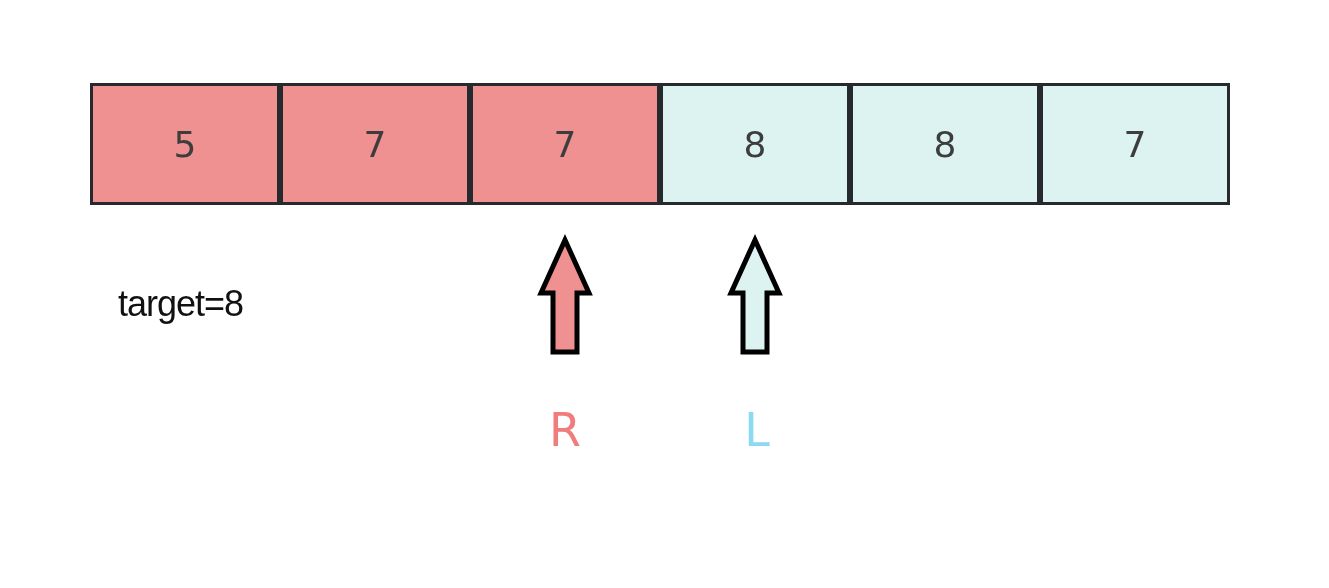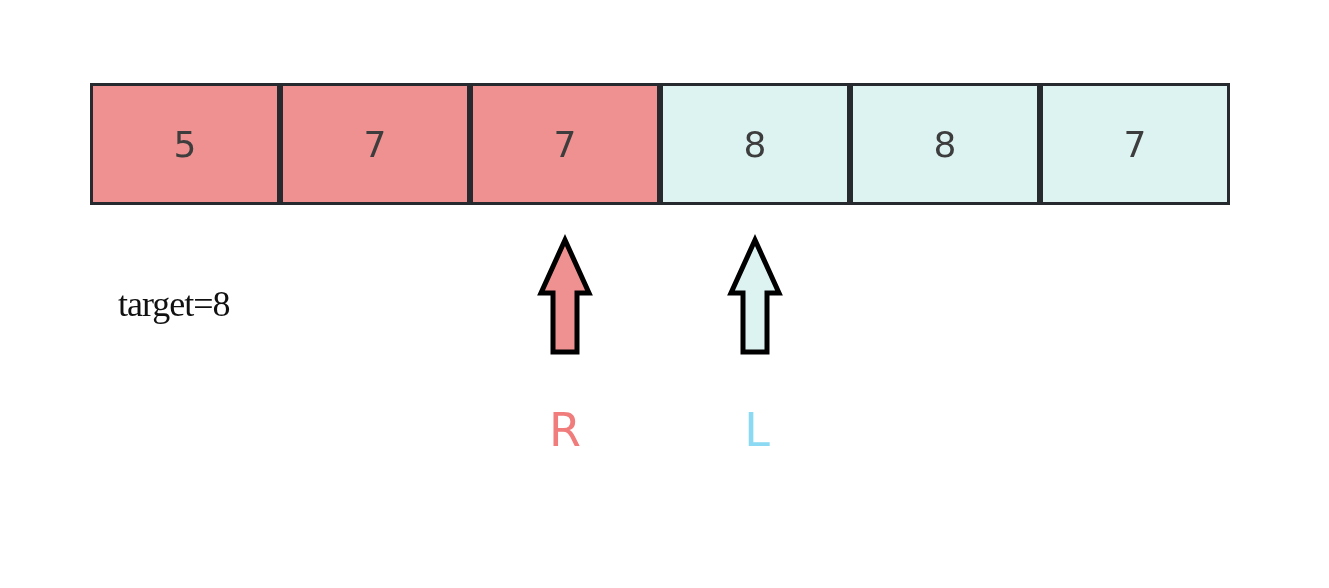--- a/index.html
+++ b/index.html
@@ -35,21 +35,21 @@
     font-family: "DejaVu Sans", sans-serif;
   }
   .cell.red  { background: #f09191; }
   .cell.cyan { background: #ddf3f2; }
 
   
   .target-label {
     position: absolute;
     left: 118px;
     top: 283px;
-    font-family: Liberation Serif, serif;
+    font-family: Liberation Sans, sans-serif;
     font-size: 36px;
     color: #111111;
     letter-spacing: -1px;
     white-space: nowrap;
   }
 
   
   .arrow {
     position: absolute;
     width: 58px;

